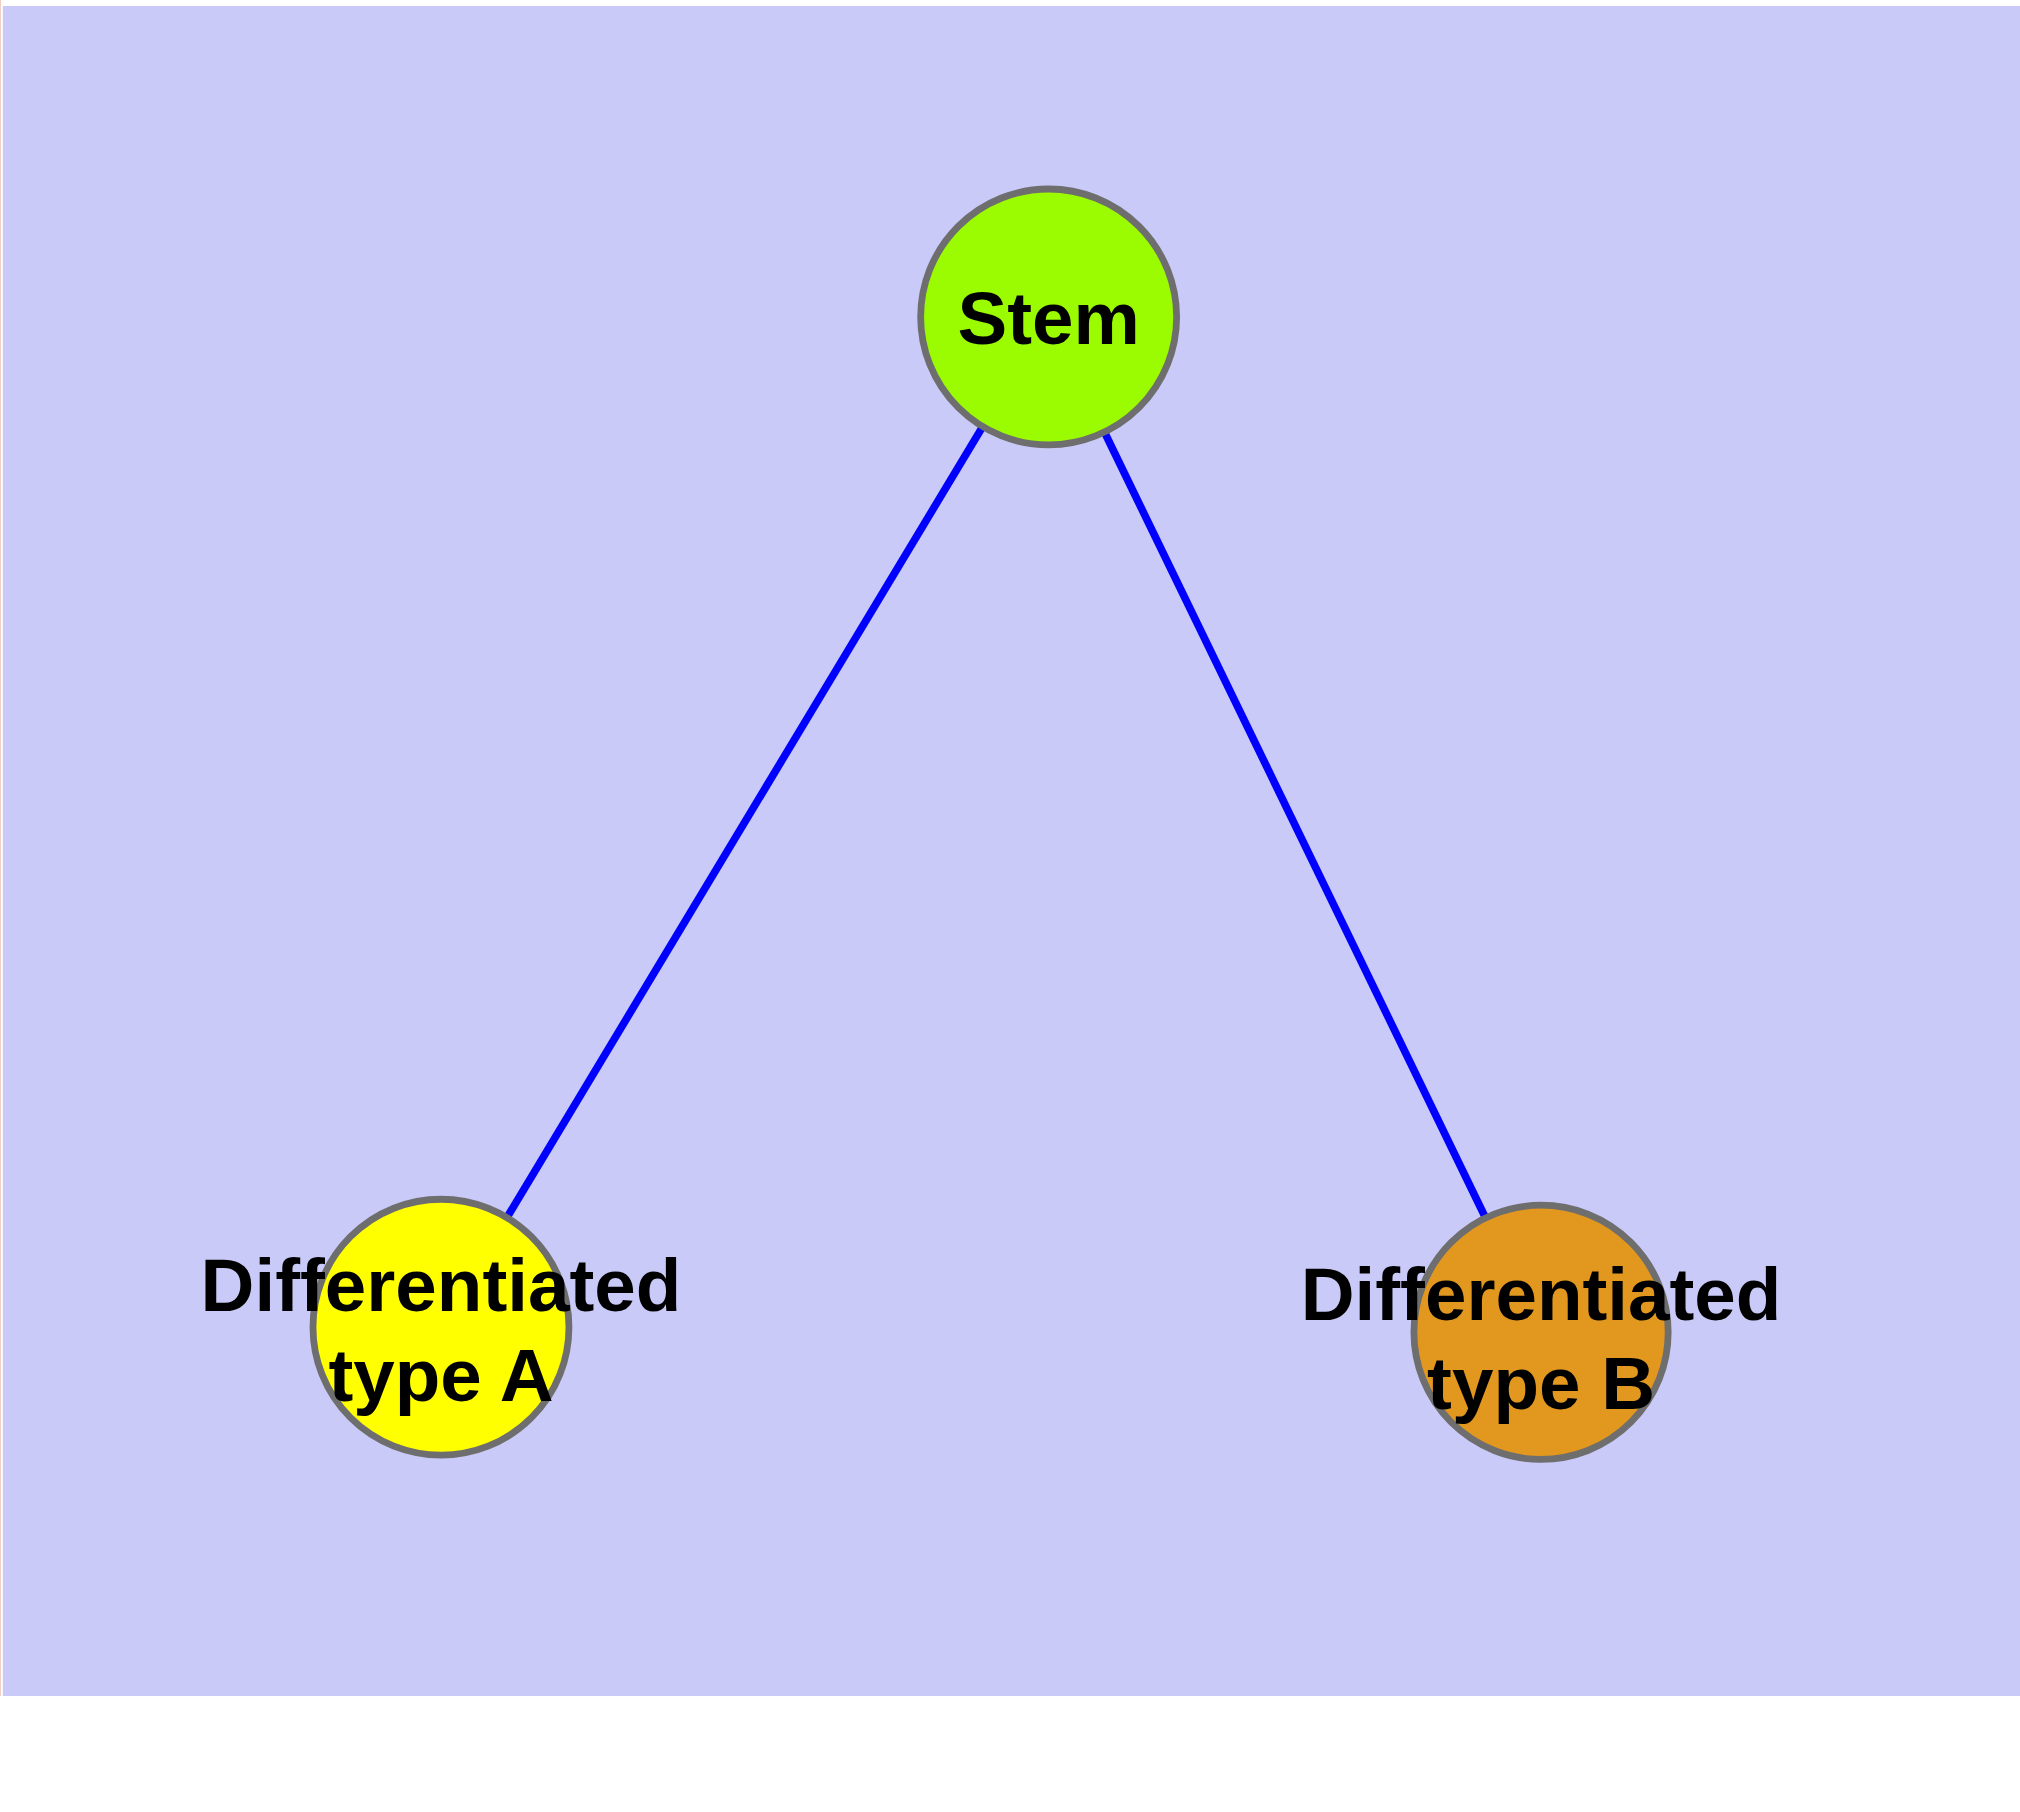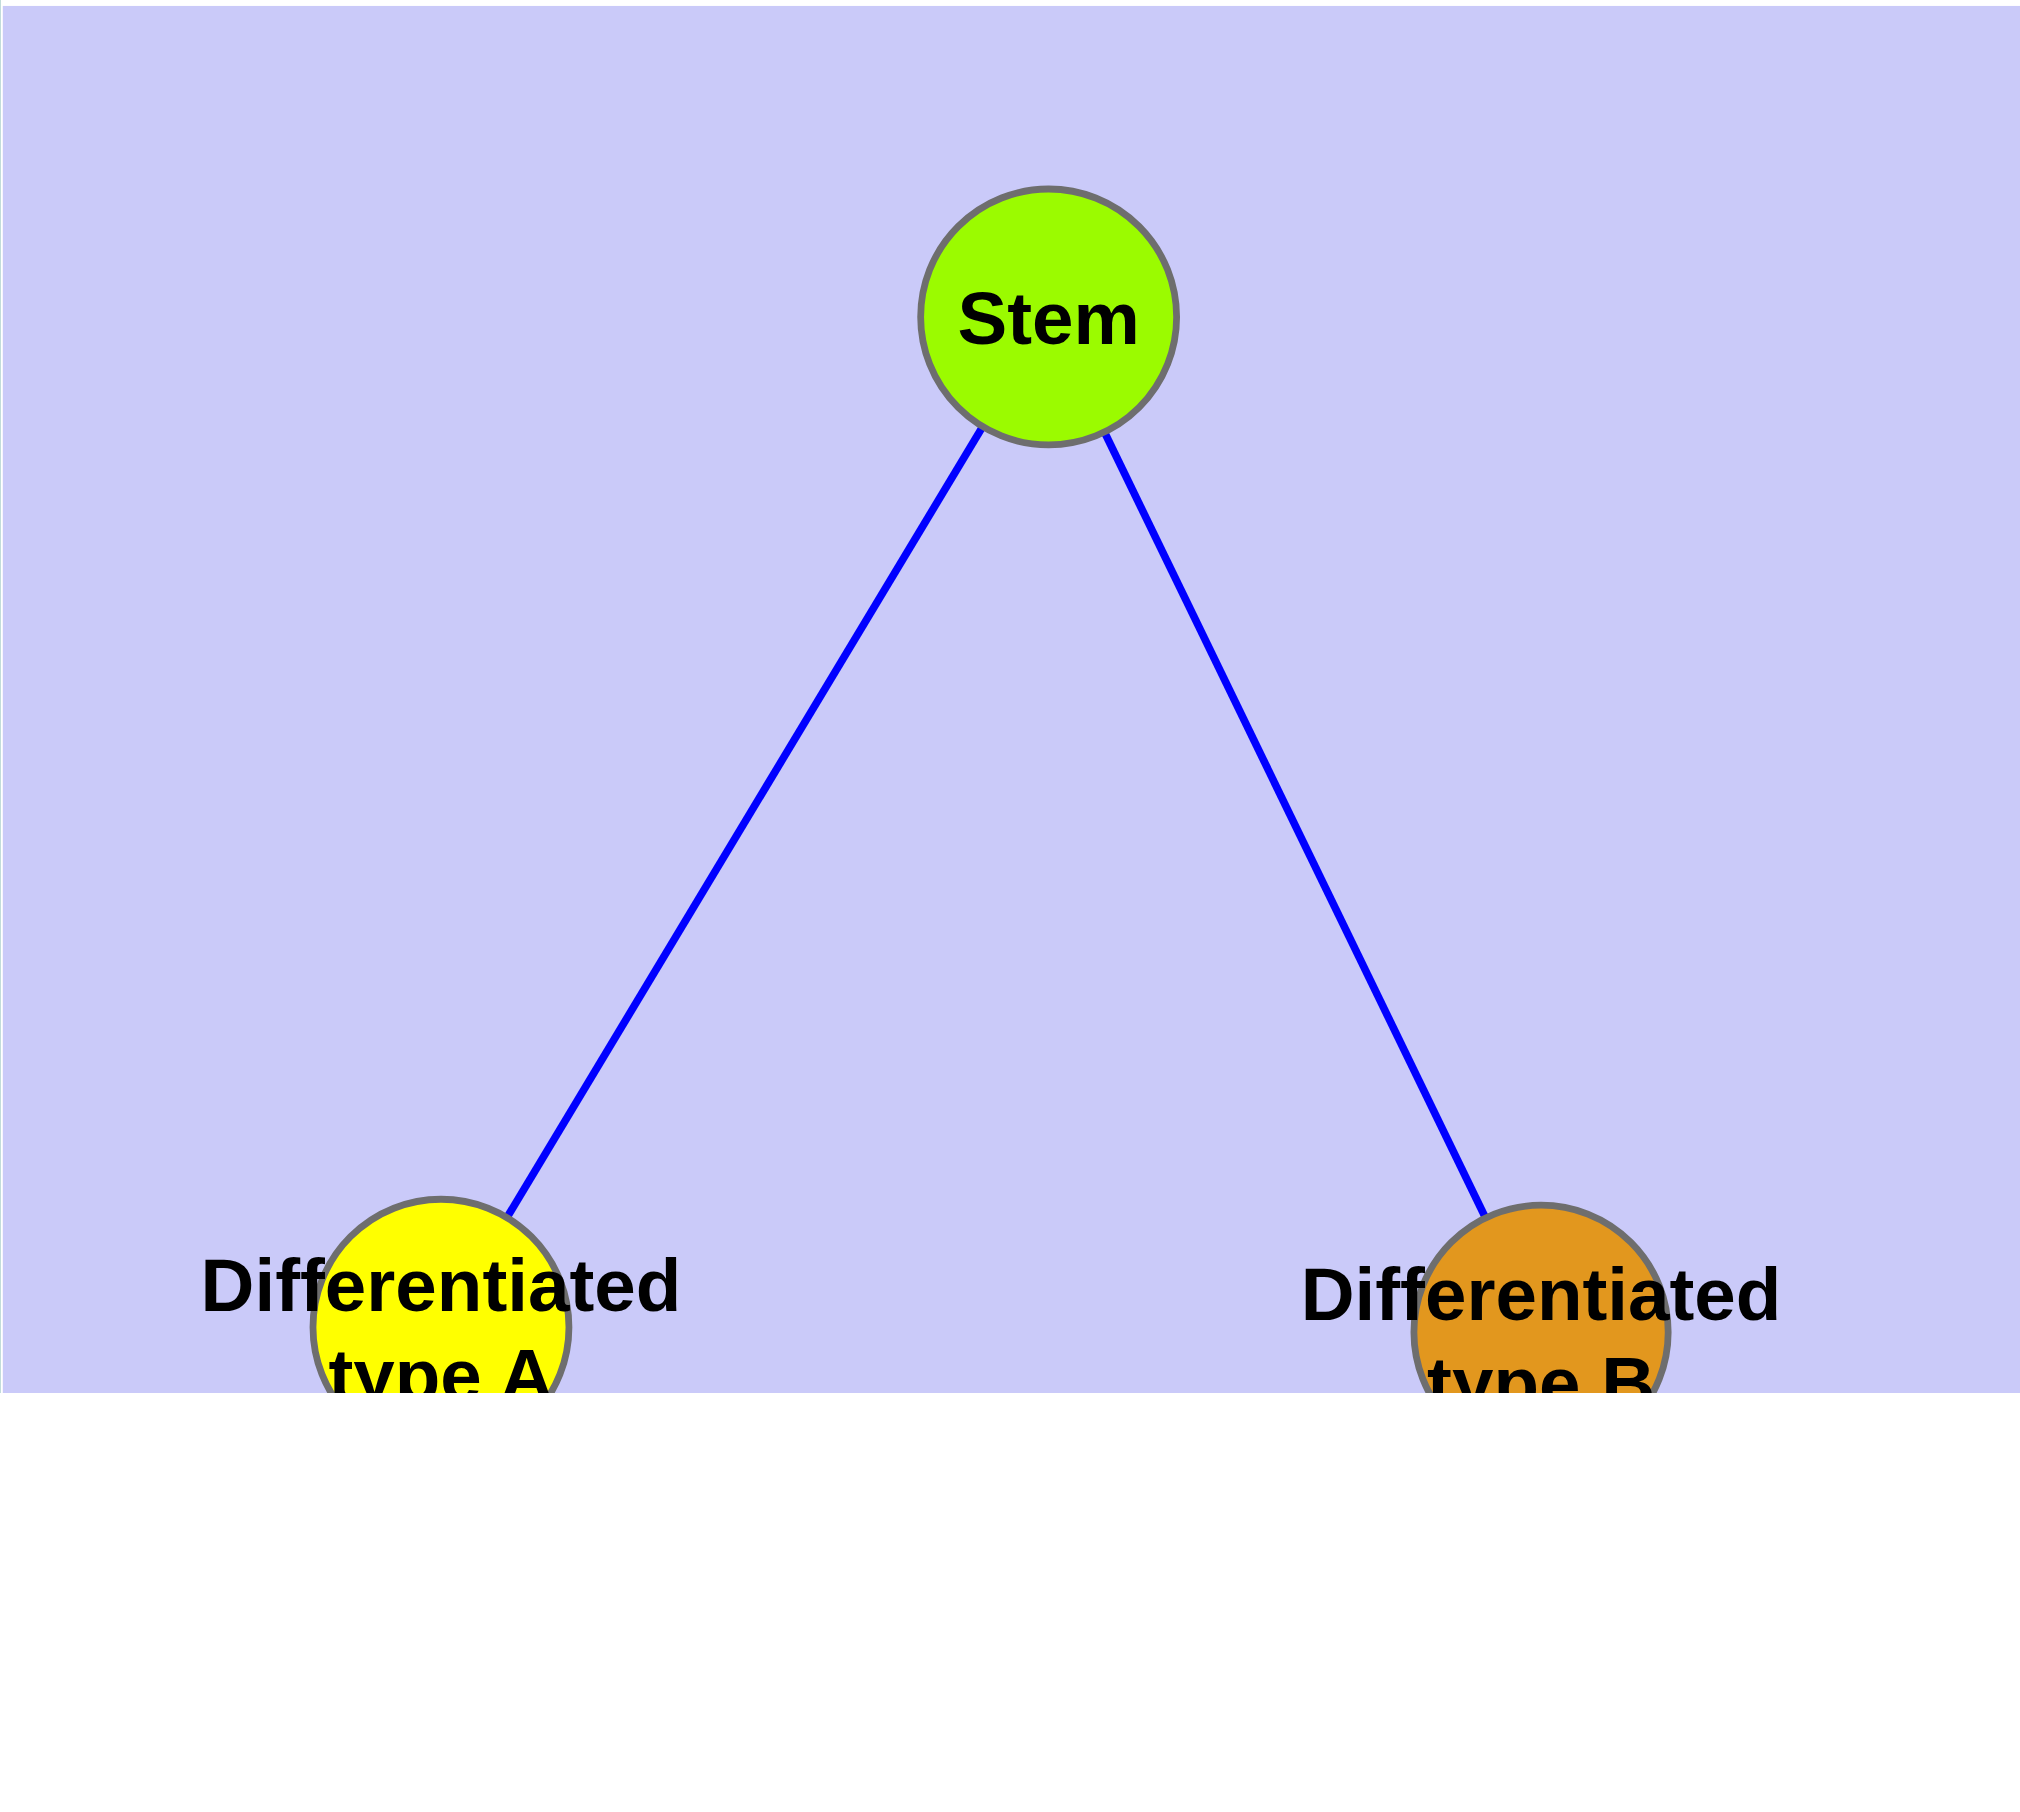--- a/index.html
+++ b/index.html
@@ -3,22 +3,22 @@
 <meta charset="utf-8">
 <style>
   html, body {
     margin: 0;
     padding: 0;
     background: #FFFFFF;
   }
   .stage {
     position: relative;
     width: 2021px;
-    height: 1393px;
-    background: #0f766e;
+    height: 1696px;
+    background: #c2410c;
     overflow: hidden;
     font-family: "Liberation Sans", sans-serif;
   }
   .stage svg { display: block; }
   .edge {
     stroke-width: 9;
     fill: none;
   }
   .node-circle {
     stroke: #6E6E6E;

